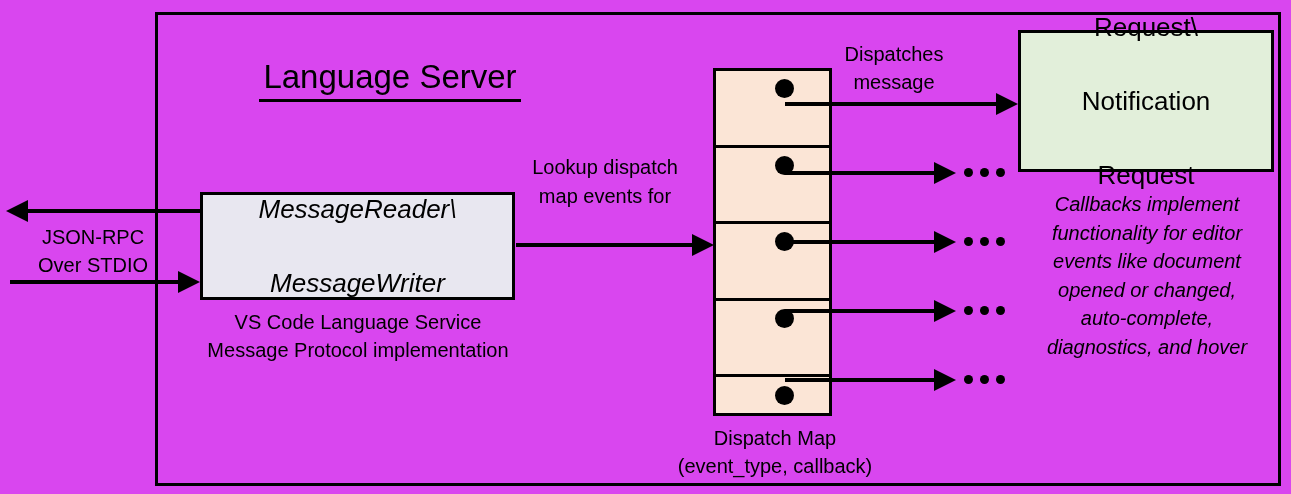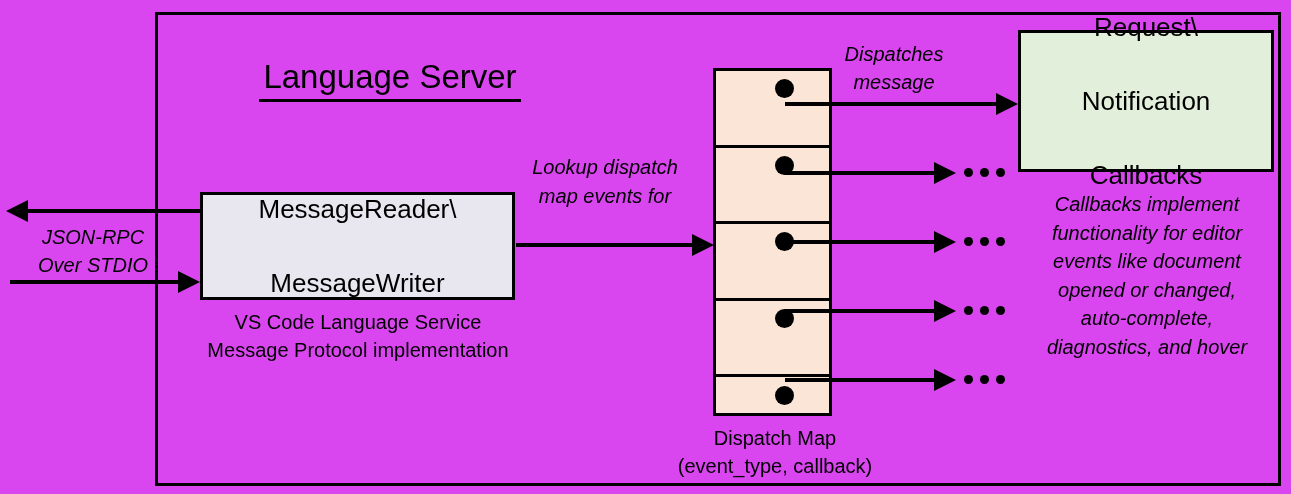--- a/index.html
+++ b/index.html
@@ -30,42 +30,41 @@
     border-left: 22px solid #000;
   }
   .head-left {
     position: absolute; width: 0; height: 0;
     border-top: 11px solid transparent;
     border-bottom: 11px solid transparent;
     border-right: 22px solid #000;
   }
   .italic-label {
     position: absolute;
-    font-style: italic;
     font-size: 20px;
     line-height: 28px;
     text-align: center;
   }
   .caption {
     position: absolute;
     font-size: 20px;
     line-height: 28px;
     text-align: center;
   }
 
   
   .outer-frame { left: 155px; top: 12px; width: 1126px; height: 474px; background: transparent; }
   .title-wrap { left: 190px; top: 58px; width: 400px; text-align: center; font-size: 33px; }
   .title-text { display: inline-block; border-bottom: 3px solid #000; padding: 0 4px 3px 4px; }
 
   
   .reader-box {
     left: 200px; top: 192px; width: 315px; height: 108px;
     background: #e8e7f0;
-    font-size: 26px; line-height: 36px;
+    font-size: 26px; line-height: 36px; font-style: italic;
   }
   .reader-caption { left: 190px; top: 308px; width: 336px; }
 
   
   .jsonrpc-label { left: 18px; top: 223px; width: 150px; }
 
   
   .dispatch-map {
     left: 713px; top: 68px; width: 119px; height: 348px;
     background: #fbe5d6;
@@ -193,21 +192,21 @@
   </div>
 
   <div class="italic-label" style="left:828px; top:40px; width:132px;">
     <div>Dispatches</div>
     <div>message</div>
   </div>
 
   <div class="box center-col callback-box">
     <div>Request\</div>
     <div>Notification</div>
-    <div>Callbacks</div>
+    <div>Request</div>
   </div>
 
   <div class="caption callbacks-note">
     <div>Callbacks implement</div>
     <div>functionality for editor</div>
     <div>events like document</div>
     <div>opened or changed,</div>
     <div>auto-complete,</div>
     <div>diagnostics, and hover</div>
   </div>

